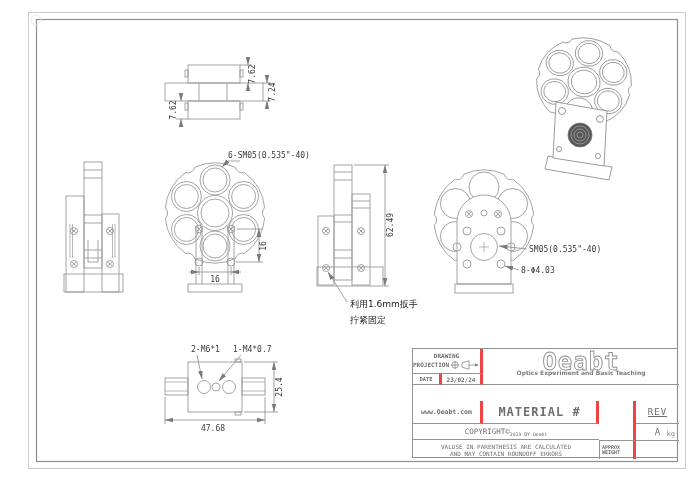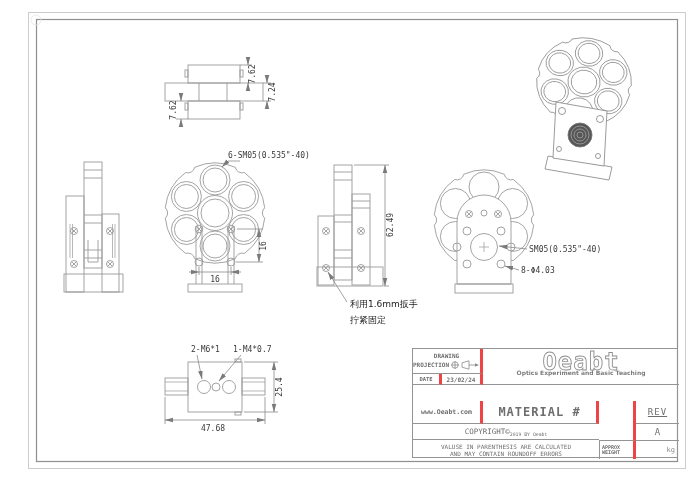--- a/index.html
+++ b/index.html
@@ -25,21 +25,21 @@
   .www{left:0;top:52px;width:70px;height:23px;font-size:6.5px;}
   .material{left:70px;top:52px;width:116px;height:23px;font-size:12px;letter-spacing:1px;}
   .emptycell{left:186px;top:52px;width:37px;height:40px;}
   .rev{left:223px;top:52px;width:43px;height:23px;font-size:9px;letter-spacing:1px;text-decoration:underline;}
   .copy{left:0;top:75px;width:186px;height:16px;font-size:7.5px;gap:0;}
   .copysmall{font-size:4.8px;align-self:flex-end;padding-bottom:2px;}
   .revval{left:223px;top:75px;width:43px;height:17px;font-size:9px;}
   .disc{left:0;top:91px;width:186px;height:19px;flex-direction:column;font-size:6px;line-height:7px;white-space:nowrap;}
   .weight{left:186px;top:92px;width:37px;height:18px;flex-direction:column;align-items:flex-start;
           padding-left:2px;font-size:5px;line-height:5.5px;justify-content:center;}
-  .kg{left:223px;top:92px;width:43px;height:18px;justify-content:flex-end;padding-right:4px;font-size:7px;color:#8a8a8a;}
+  .kg{left:223px;top:76px;width:43px;height:18px;justify-content:flex-end;padding-right:4px;font-size:7px;color:#8a8a8a;}
 </style>
 </head>
 <body>
 
 <div class="canvas">
 
 <svg width="700" height="478" viewBox="0 0 700 478" style="position:absolute;left:0;top:0;">
   <defs>
     <marker id="ar" markerWidth="9" markerHeight="6" refX="8.2" refY="3" orient="auto-start-reverse" markerUnits="userSpaceOnUse">
       <path d="M0,0.7 L8.5,3 L0,5.3 Z" fill="#7a7a7a"></path>

